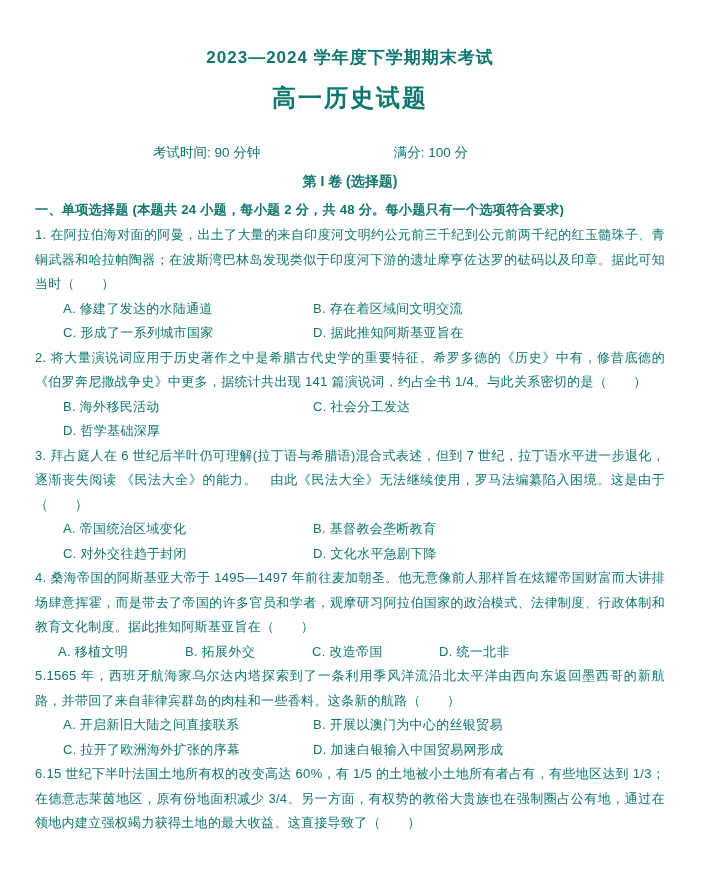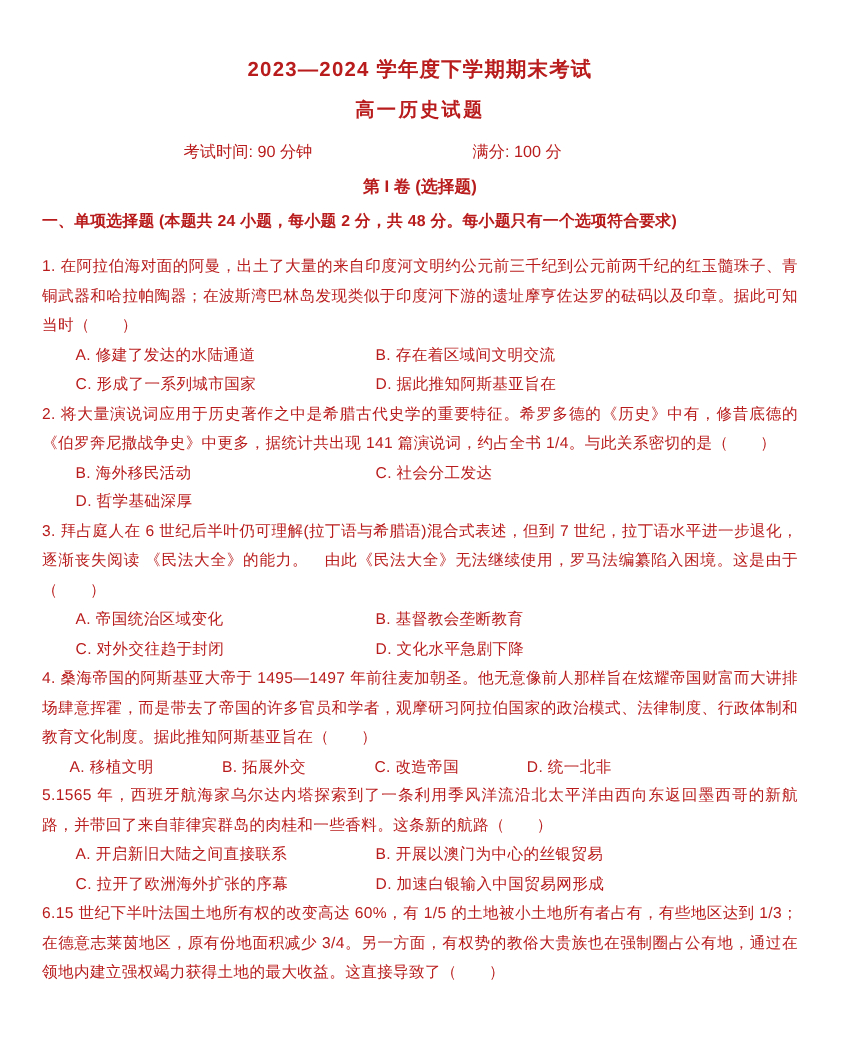--- a/index.html
+++ b/index.html
@@ -5,63 +5,63 @@
   html, body {
     margin: 0;
     padding: 0;
     background: #ffffff;
   }
   .page {
     position: relative;
     width: 701px;
     height: 877px;
     background: #ffffff;
-    color: #b91c1c;
+    color: #0f766e;
     font-family: "Liberation Sans", "DejaVu Sans", sans-serif;
     box-sizing: border-box;
     padding: 46px 36px 0 35px;
     overflow: hidden;
   }
   
   .center-block {
     text-align: center;
     margin-right: 76px;
   }
   .exam-title {
     font-size: 17px;
     font-weight: 700;
     letter-spacing: 1px;
     margin: 0 0 13px 0;
   }
   .subject-title {
-    font-size: 16px;
+    font-size: 24px;
     font-weight: 700;
     letter-spacing: 2px;
-    margin: 0 0 15px 0;
+    margin: 0 0 30px 0;
   }
   .info-row {
     font-size: 13.5px;
     font-weight: 400;
     margin: 0 0 11px 0;
     white-space: nowrap;
   }
   .info-row .duration {
     display: inline-block;
     margin-left: 118px;
     width: 237px;
   }
   .volume-title {
     font-size: 14px;
     font-weight: 700;
     margin: 0 0 10px 0;
   }
   .section-heading {
     font-size: 13.2px;
     font-weight: 700;
-    margin: 0 0 17px 0;
+    margin: 0 0 4px 0;
     letter-spacing: 0.2px;
   }
   .question {
     margin: 0;
   }
   .stem {
     margin: 0;
     font-size: 13px;
     line-height: 24.5px;
     text-align: justify;

